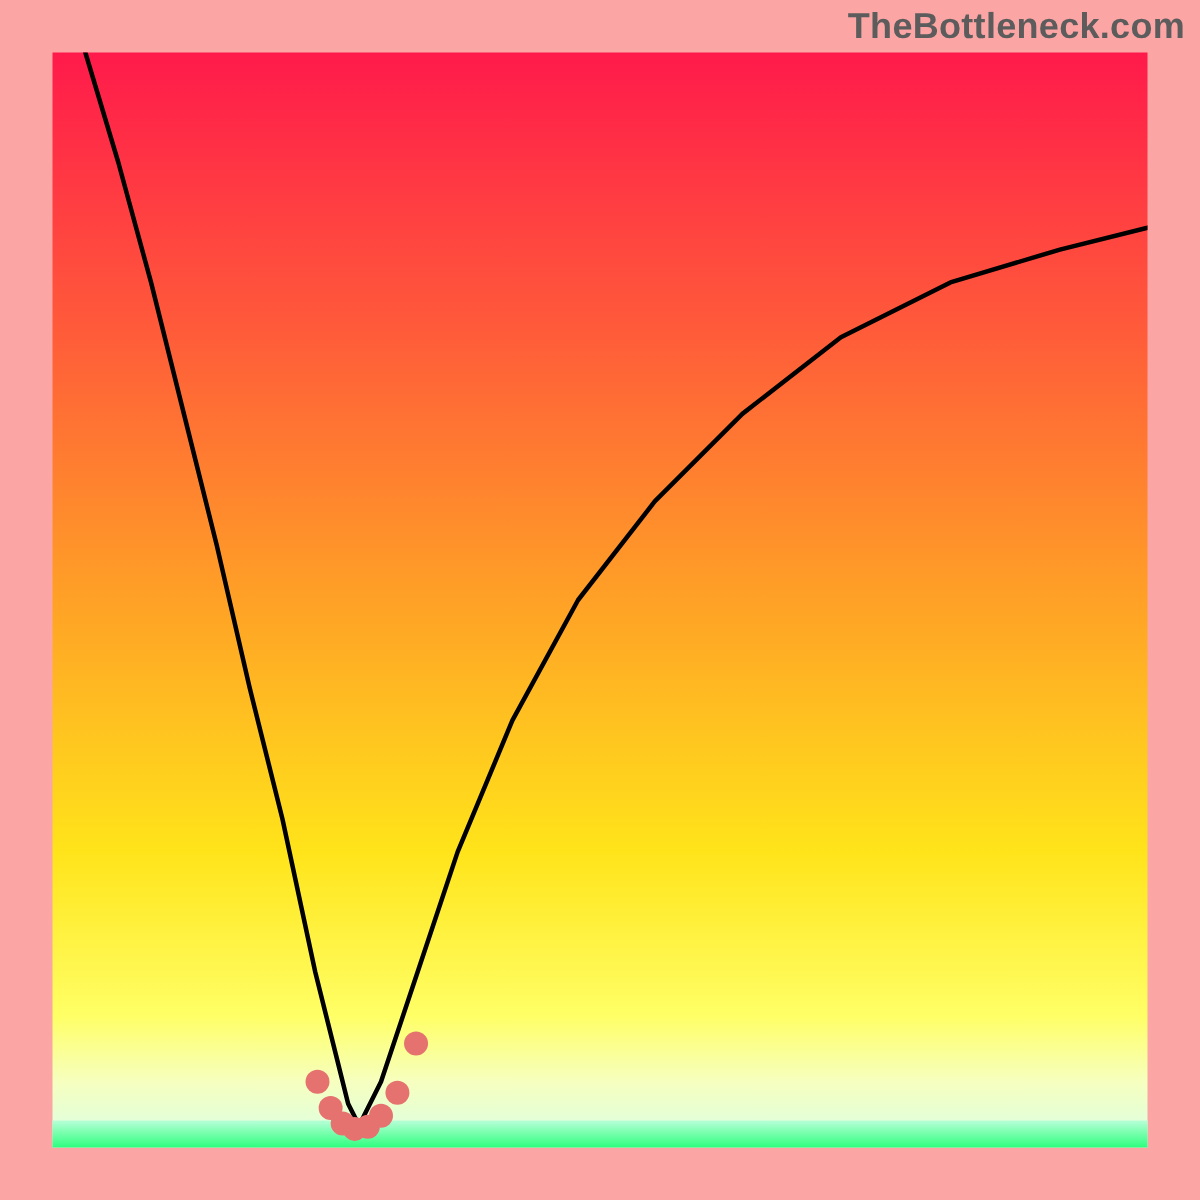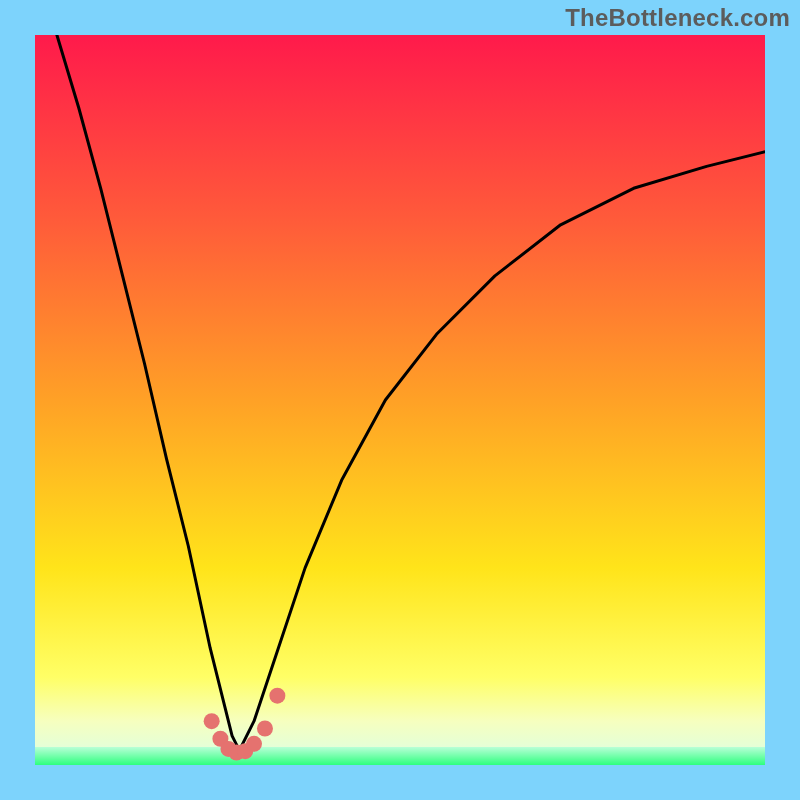--- a/index.html
+++ b/index.html
@@ -10,21 +10,21 @@
     background: #000000;
     overflow: hidden;
     font-family: Arial, Helvetica, sans-serif;
   }
   .frame {
     position: absolute;
     top: 0;
     left: 0;
     width: 800px;
     height: 800px;
-    background: #7dd3fc;
+    background: #fca5a5;
   }
   .plot {
     position: absolute;
     background: linear-gradient(
       to bottom,
       var(--c0) 0%,
       var(--c1) 25%,
       var(--c2) 50%,
       var(--c3) 73%,
       var(--c4) 88%,

